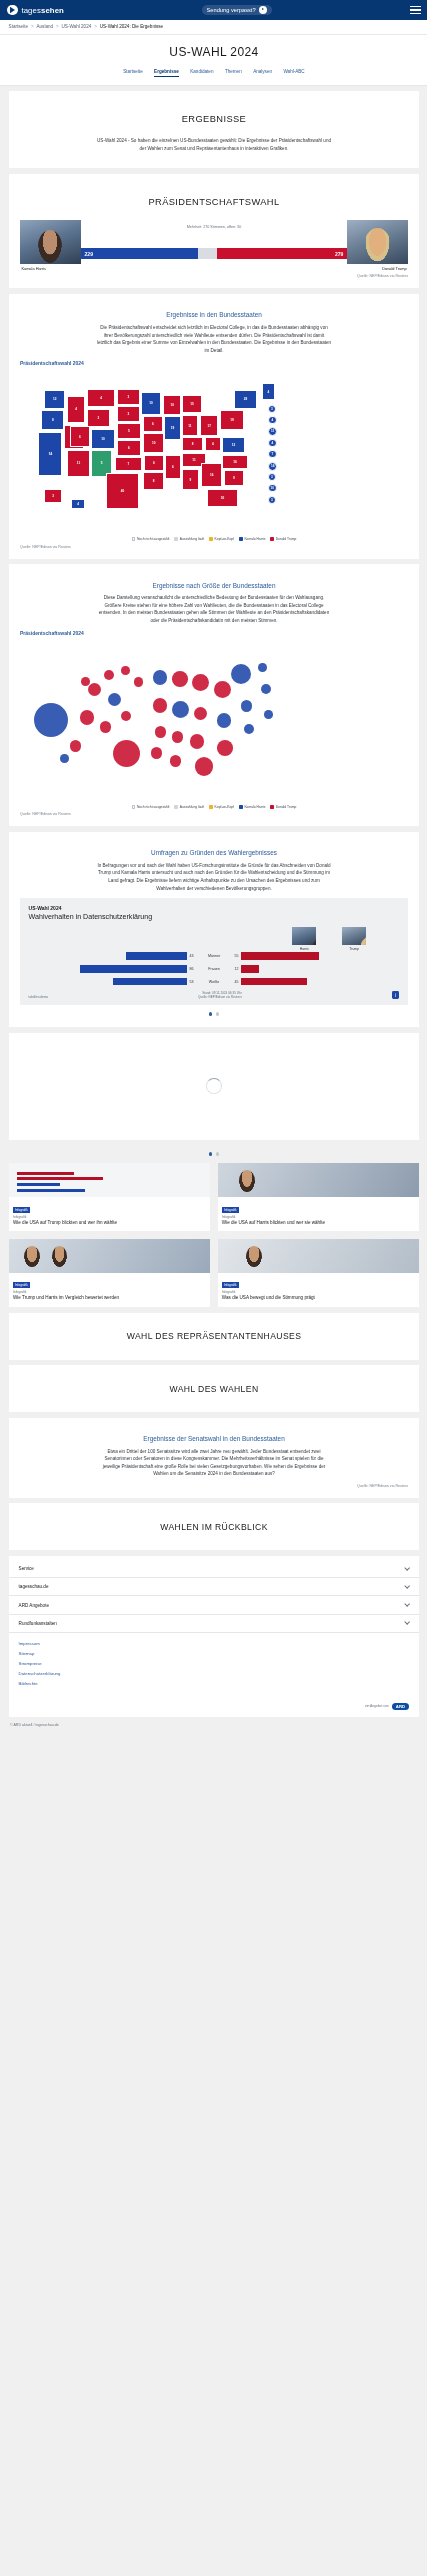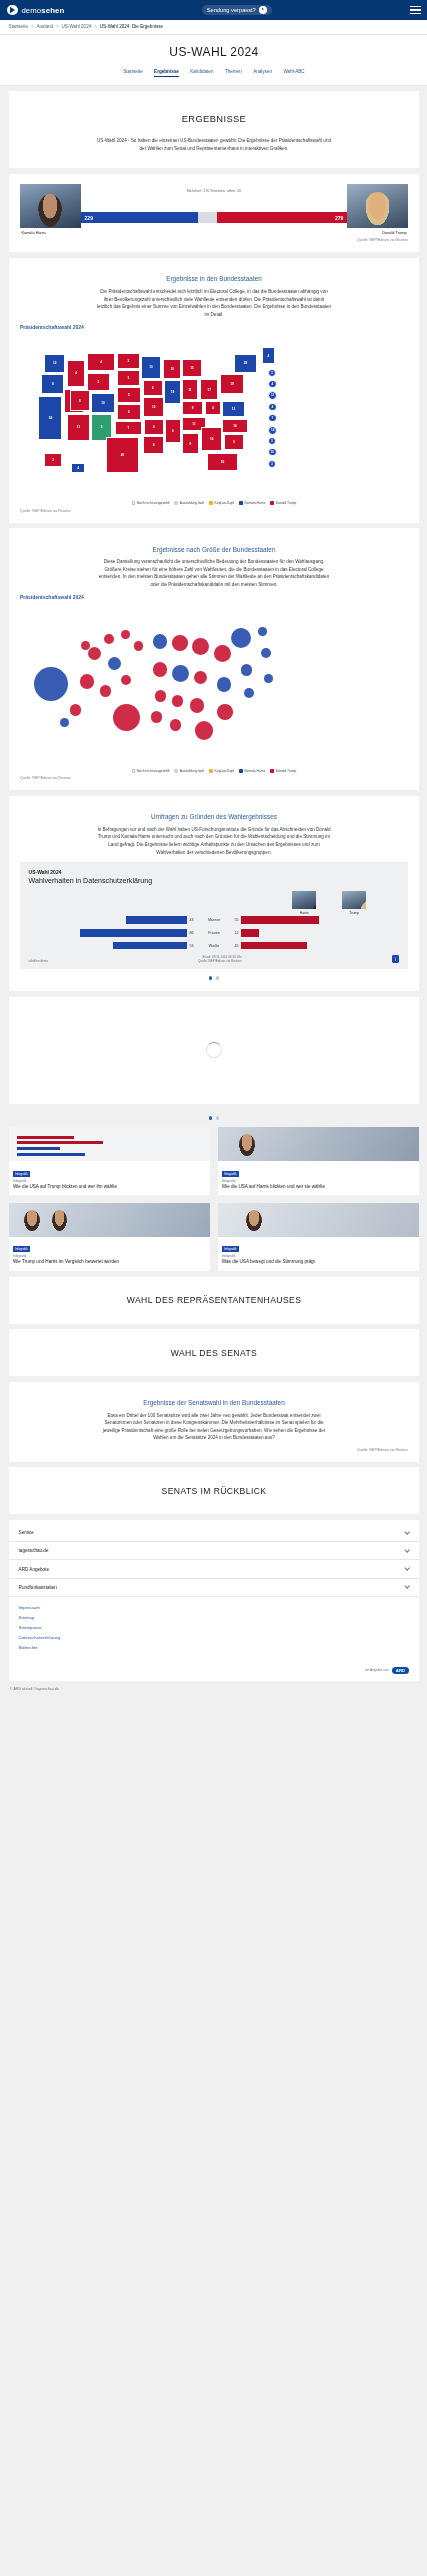--- a/index.html
+++ b/index.html
@@ -266,21 +266,21 @@
     padding: 5.7px 10px 10px;
   }
 </style>
 </head>
 <body>
 
 <div class="topbar">
   <div class="brand">
     <span class="brand-logo"></span>
     <span class="brand-name">
-      <span>demo</span><b>sehen</b>
+      <span>tages</span><b>sehen</b>
     </span>
   </div>
   <div class="topbar-center">
     <span>Sendung verpasst?</span>
     <span class="play-badge"></span>
   </div>
   <div class="hamburger">
       <i></i>
       <i></i>
       <i></i>
@@ -307,20 +307,21 @@
   <a href="#">Analysen</a>
   <a href="#">Wahl-ABC</a>
 </nav>
 
 <section class="card">
   <h2 class="section-heading">ERGEBNISSE</h2>
   <p class="intro-text">US-Wahl 2024 - So haben die einzelnen US-Bundesstaaten gewählt: Die Ergebnisse der Präsidentschaftswahl und der Wahlen zum Senat und Repräsentantenhaus in interaktiven Grafiken.</p>
 </section>
 
 <section class="card">
+  <h2 class="section-heading">PRÄSIDENTSCHAFTSWAHL</h2>
 
   <div class="duel">
     <div class="cand">
       <div class="photo ph-harris"></div>
       <div class="name">Kamala Harris</div>
     </div>
 
     <div class="duel-mid">
       <div class="majority">Mehrheit: 270 Stimmen, offen: 30</div>
       <div class="bar-row">
@@ -624,31 +625,31 @@
       </div>
     </article>
   </div>
 </div>
 
 <section class="big-section">
   <h2>WAHL DES REPRÄSENTANTENHAUSES</h2>
 </section>
 
 <section class="big-section">
-  <h2>WAHL DES SENATS</h2>
+  <h2>WAHL DES WAHLEN</h2>
 </section>
 
 <section class="card">
   <h3 class="sub-heading">Ergebnisse der Senatswahl in den Bundesstaaten</h3>
   <p class="intro-text">Etwa ein Drittel der 100 Senatssitze wird alle zwei Jahre neu gewählt. Jeder Bundesstaat entsendet zwei Senatorinnen oder Senatoren in diese Kongresskammer. Die Mehrheitsverhältnisse im Senat spielen für die jeweilige Präsidentschaft eine große Rolle bei vielen Gesetzgebungsvorhaben. Wie sehen die Ergebnisse der Wahlen um die Senatsitze 2024 in den Bundesstaaten aus?</p>
   <div class="source right">Quelle: NEP/Edison via Reuters</div>
 </section>
 
 <section class="big-section">
-  <h2>SENATS IM RÜCKBLICK</h2>
+  <h2>WAHLEN IM RÜCKBLICK</h2>
 </section>
 
 <footer class="footer">
   <div class="facc">
     <span>Service</span>
     <span class="chev"></span>
   </div>
   <div class="facc">
     <span>tagesschau.de</span>
     <span class="chev"></span>

